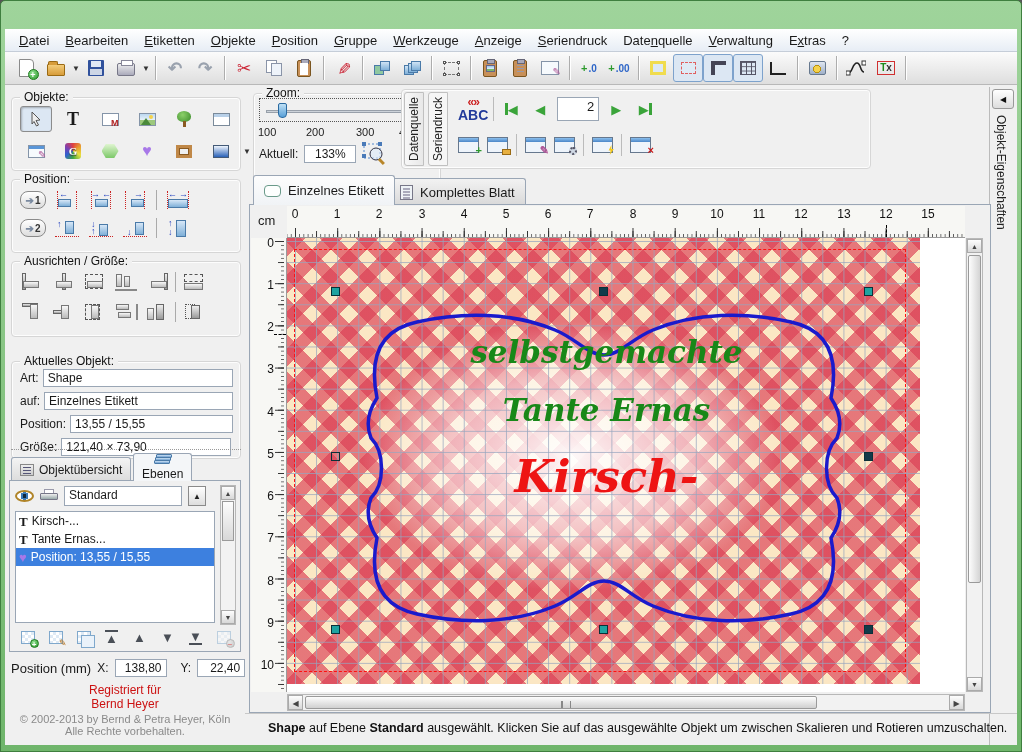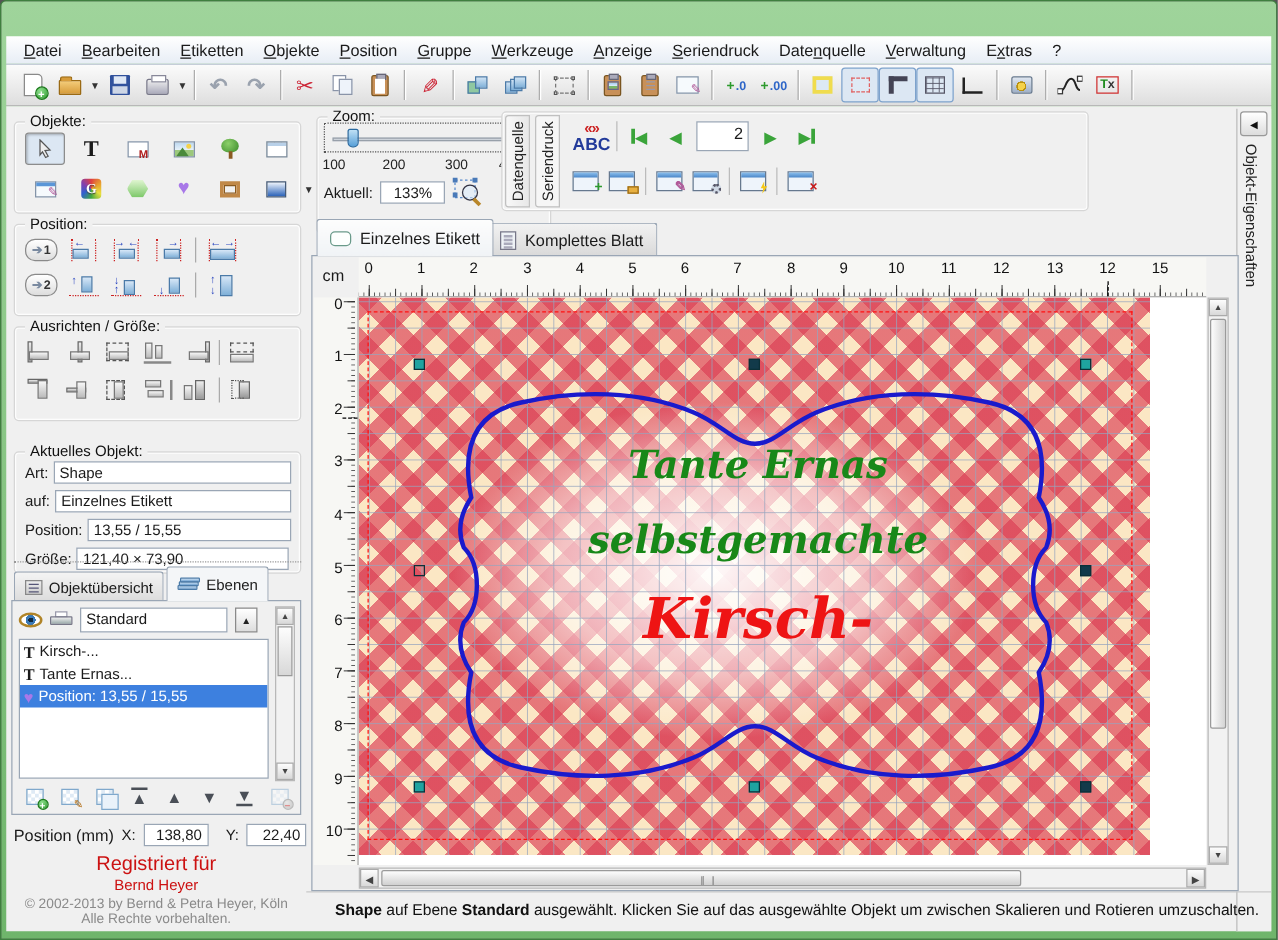--- a/index.html
+++ b/index.html
@@ -100,21 +100,21 @@
   .ai .ar{position:absolute;font:9px/1 "Liberation Sans",sans-serif;color:#2a46c0;font-style:normal;font-weight:bold;}
   .ag{position:relative;width:26px;height:20px;flex:none;}
   .ag .r1{position:absolute;background:linear-gradient(#eee,#999);border:1px solid #666;}
   .ag .r2{position:absolute;background:linear-gradient(#f8f8f8,#bbb);border:1px solid #777;}
   .ag .dd{position:absolute;border:1px dashed #555;}
   .fld{background:#fff;border:1px solid #9aa6b5;font-size:12px;padding:1px 4px;white-space:nowrap;overflow:hidden;}
   .lrow{position:absolute;display:flex;align-items:center;gap:4px;font-size:12px;}
   
   .ltab{position:absolute;border:1px solid #9aa6b5;border-bottom:none;border-radius:3px 3px 0 0;display:flex;align-items:center;gap:5px;padding:0 8px;font-size:12px;}
   .ltab.off{background:linear-gradient(#f4f4f4,#dcdcdc);}
-  .ltab.on{background:#f4f6f8;z-index:3;}
+  .ltab.on{background:#f4f6f8;z-index:3;flex-direction:column;}
   .layers-ico{position:relative;width:18px;height:12px;}
   .layers-ico i{position:absolute;left:0;width:16px;height:4px;background:linear-gradient(#cfe3f5,#6fa0d0);border:1px solid #4a7aa8;border-radius:1px;}
   .ovw-ico{width:14px;height:12px;border:1px solid #888;background:linear-gradient(#eee,#ccc);position:relative;}
   .ovw-ico i{position:absolute;left:2px;width:8px;height:1px;background:#557;}
   .lpanel{position:absolute;border:1px solid #9aa6b5;background:#f0f0f0;z-index:2;}
   .eye{width:19px;height:12px;border-radius:50%;border:2px solid #b08428;background:radial-gradient(circle at 50% 50%,#10283c 0 2px,#3a7ab8 2px 4px,#fff 4px);}
   .i-printer{position:relative;width:18px;height:14px;}
   .i-printer i{position:absolute;left:4px;top:0;width:10px;height:5px;background:#fff;border:1px solid #99a;}
   .i-printer em{position:absolute;left:0;top:4px;width:18px;height:7px;background:linear-gradient(#eee,#9aa);border:1px solid #778;border-radius:1px;}
   .spin{width:18px;height:20px;border:1px solid #8a8a8a;background:linear-gradient(#fff,#ddd);font-size:8px;color:#222;display:inline-flex;align-items:center;justify-content:center;}
@@ -631,21 +631,21 @@
 
     <div class="lrow" style="left:6px;top:574px;gap:6px">
       <span style="font-size:13px">Position (mm)</span>
       <span>X:</span>
       <span class="fld" style="width:52px;text-align:right">138,80</span>
       <span style="margin-left:8px">Y:</span>
       <span class="fld" style="width:48px;text-align:right">22,40</span>
     </div>
 
     <div style="position:absolute;left:0;top:598px;width:240px;text-align:center">
-      <div class="redtxt" style="font-size:16px">Registriert für</div>
+      <div class="redtxt" style="font-size:12px">Registriert für</div>
       <div class="redtxt" style="font-size:12px">Bernd Heyer</div>
       <div class="graytxt" style="font-size:11px;margin-top:2px">© 2002-2013 by Bernd &amp; Petra Heyer, Köln</div>
       <div class="graytxt" style="font-size:11px">Alle Rechte vorbehalten.</div>
     </div>
 
     <div class="grp" style="left:248px;top:8px;width:188px;height:94px">
       <span class="grp-label">Zoom:</span>
       <div class="slider" style="left:5px;top:4px;width:152px;height:24px">
         <span class="groove"></span>
         <span class="thumb" style="left:18px"></span>
@@ -789,22 +789,22 @@
                      C 459 386 409 386 366 368
                      C 344 359 333 343 317 343
                      C 301 343 290 359 268 368
                      C 225 386 175 386 130 376
                      C 92 368 82 340 90 300
                      C 82 288 78 275 84 260
                      C 98 246 98 214 84 200
                      C 78 185 82 172 90 160 Z" fill="none" stroke="#1a1acc" stroke-width="3.5"></path>
           </svg>
           <div class="ltext">
+            <div class="g" style="margin:0 0 18px">selbstgemachte</div>
             <div class="g" style="margin:20px 0 22px">Tante Ernas</div>
-            <div class="g" style="margin:0 0 18px">selbstgemachte</div>
             <div class="r" style="margin:0 0 25px">Kirsch-</div>
           </div>
           <div class="dashrect"></div>
           <span class="hdl teal" style="left:44px;top:49px"></span>
           <span class="hdl dark" style="left:312px;top:49px"></span>
           <span class="hdl teal" style="left:577px;top:49px"></span>
           <span class="hdl te
 al" style="left:44px;top:214px"></span>
           <span class="hdl dark" style="left:577px;top:214px"></span>
           <span class="hdl teal" style="left:44px;top:387px"></span>

